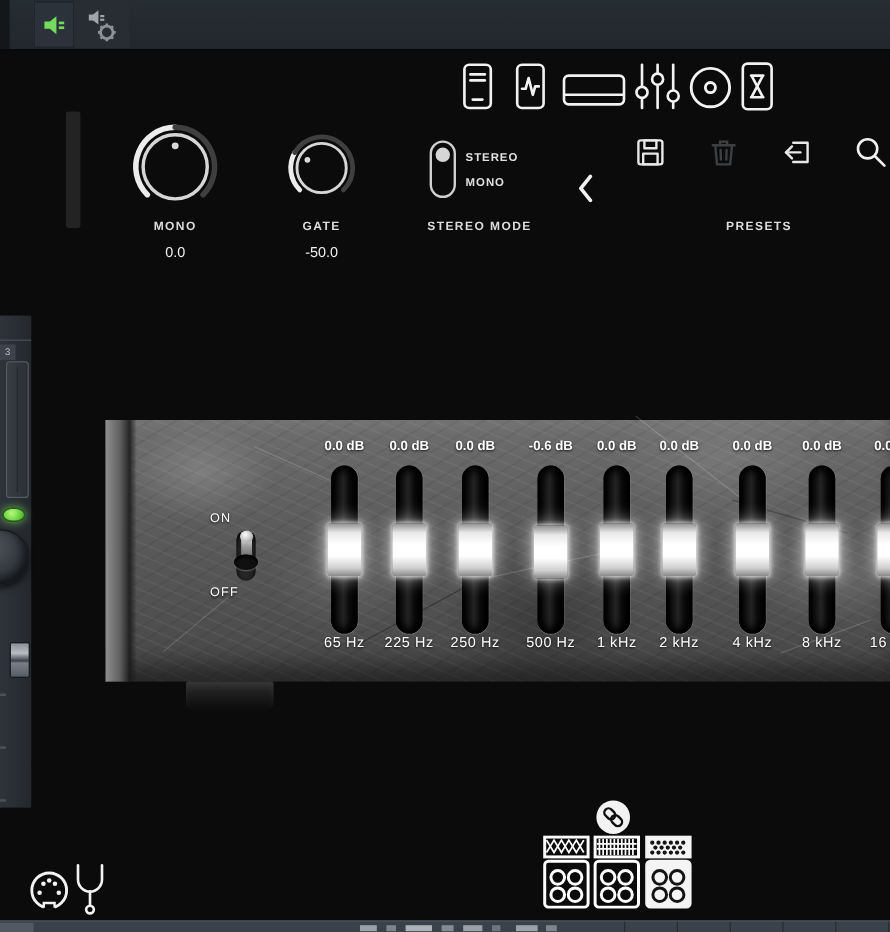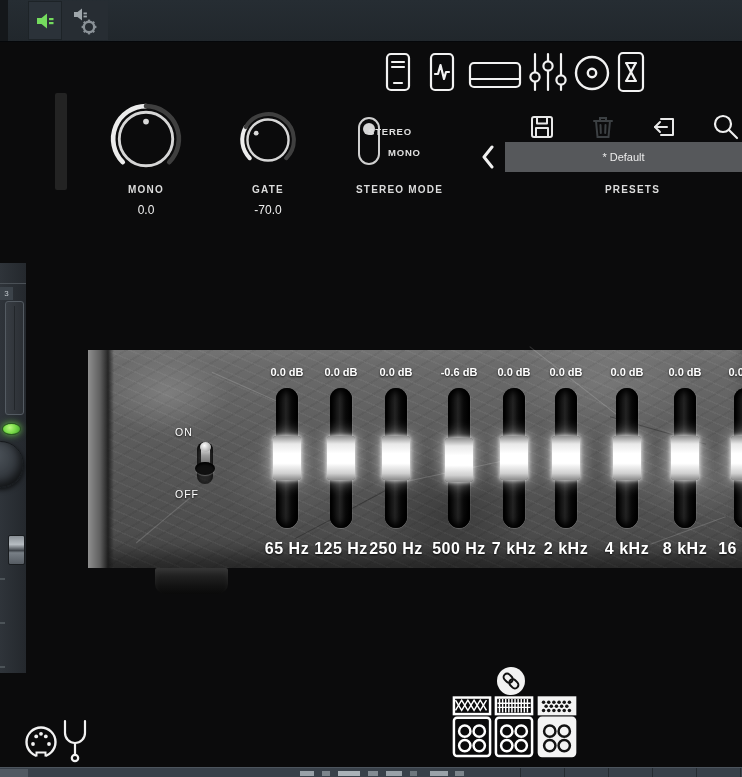--- a/index.html
+++ b/index.html
@@ -45,21 +45,21 @@
     box-shadow:inset 0 -14px 18px rgba(0,0,0,.45), inset 0 6px 10px rgba(255,255,255,.06);}
   .eqpanel::before{content:'';position:absolute;left:0;top:0;bottom:0;width:26px;
     background:linear-gradient(90deg,#8f8f8f,#777 6px,#5f5f5f 12px,rgba(25,25,25,.85) 20px,rgba(90,90,90,0) 26px);}
   .scr{position:absolute;height:1px;background:rgba(255,255,255,.16);pointer-events:none;}
   .scrd{position:absolute;height:1px;background:rgba(0,0,0,.28);pointer-events:none;}
 
   .band{position:absolute;top:0;width:0;height:218px;}
   .db{position:absolute;top:16px;left:-40px;width:80px;text-align:center;color:#fff;
       font-size:11px;font-weight:700;text-shadow:0 1px 2px rgba(0,0,0,.85);}
   .freq{position:absolute;top:178px;left:-45px;width:90px;text-align:center;color:#fff;
-      font-size:16px;font-weight:700;letter-spacing:.5px;text-shadow:0 1px 2px rgba(0,0,0,.85);margin-top:12px;}
+      font-size:12px;font-weight:400;letter-spacing:.5px;text-shadow:0 1px 2px rgba(0,0,0,.85);}
   .slot{position:absolute;top:38px;left:-11px;width:22px;height:140px;border-radius:11px;
       background:linear-gradient(90deg,#000,#232323 45%,#0a0a0a 72%,#000);
       box-shadow:inset 0 4px 7px #000,inset 0 -4px 7px #000,0 1px 0 rgba(255,255,255,.18),1px 0 0 rgba(255,255,255,.08);}
   .cap{position:absolute;left:50%;top:50%;transform:translate(-50%,-50%);width:28px;height:44px;border-radius:3px;
       background:linear-gradient(180deg,#8f8f8f,#e8e8e8 18%,#fff 40%,#fff 62%,#cfcfcf 85%,#8a8a8a);
       box-shadow:0 0 16px rgba(255,255,255,.75),0 0 4px rgba(255,255,255,.9);}
 
   
   .sw-well{position:absolute;left:109px;top:92px;width:16px;height:42px;border-radius:8px;
       background:rgba(0,0,0,.55);box-shadow:inset 0 3px 5px #000;}
@@ -188,26 +188,26 @@
 
   <div class="abs" style="left:239px;top:111px;">
     <svg width="58" height="58" viewBox="0 0 72 72">
       <path d="M13.4 58.6 A32 32 0 0 1 8.3 20" stroke="#ececec" stroke-width="5" fill="none" stroke-linecap="round"></path>
       <path d="M8.3 20 A32 32 0 1 1 58.6 58.6" stroke="#3f3f3f" stroke-width="5" fill="none" stroke-linecap="round"></path>
       <circle cx="36" cy="36" r="25.5" stroke="#d6d6d6" stroke-width="3" fill="none"></circle>
       <circle cx="21.3" cy="27.5" r="3" fill="#d9d9d9"></circle>
     </svg>
   </div>
   <div class="abs lbl" style="left:218px;top:184px;width:100px;">GATE</div>
-  <div class="abs val" style="left:218px;top:203px;width:100px;">-70.0</div>
+  <div class="abs val" style="left:218px;top:203px;width:100px;">-50.0</div>
 
   <div class="abs imode-pill">
     <div class="imode-knob"></div>
   </div>
-  <div class="abs optlbl" style="left:368px;top:126px;">STEREO</div>
+  <div class="abs optlbl" style="left:388px;top:126px;">STEREO</div>
   <div class="abs optlbl" style="left:388px;top:147px;">MONO</div>
   <div class="abs lbl" style="left:356px;top:184px;text-align:left;">STEREO MODE</div>
 
   <div class="abs" style="left:530px;top:115px;">
     <svg width="24" height="24" viewBox="0 0 24 24" stroke="#e8e8e8" stroke-width="2" fill="none" stroke-linejoin="round">
       <rect x="2" y="2" width="20" height="20" rx="2"></rect>
       <rect x="7" y="2" width="10" height="6.5"></rect>
       <rect x="6" y="13" width="12" height="9"></rect>
     </svg>
   </div>
@@ -231,21 +231,20 @@
     <svg width="28" height="28" viewBox="0 0 28 28" stroke="#f0f0f0" stroke-width="2.2" fill="none" stroke-linecap="round">
       <circle cx="11" cy="11" r="8"></circle>
       <line x1="17" y1="17" x2="25" y2="25"></line>
     </svg>
   </div>
   <div class="abs" style="left:481px;top:145px;">
     <svg width="14" height="24" viewBox="0 0 14 24" stroke="#f0f0f0" stroke-width="3" fill="none" stroke-linecap="round" stroke-linejoin="round">
       <path d="M11 2 L3 12 L11 22"></path>
     </svg>
   </div>
-  <div class="abs preset-bar">* Default</div>
   <div class="abs lbl" style="left:560px;top:184px;width:145px;text-align:center;">PRESETS</div>
 
   <div class="abs eqpanel">
 
     <div class="scr" style="left:120px;top:40px;width:90px;transform:rotate(24deg);"></div>
     <div class="scr" style="left:300px;top:120px;width:140px;transform:rotate(-12deg);"></div>
     <div class="scr" style="left:430px;top:30px;width:110px;transform:rotate(38deg);"></div>
     <div class="scrd" style="left:200px;top:160px;width:120px;transform:rotate(-28deg);"></div>
     <div class="scr" style="left:40px;top:170px;width:70px;transform:rotate(-40deg);"></div>
     <div class="scrd" style="left:520px;top:80px;width:100px;transform:rotate(16deg);"></div>
@@ -263,42 +262,42 @@
       <div class="slot">
           <div class="cap" style="margin-top: 0px;"></div>
         </div>
       <div class="freq">65 Hz</div>
     </div>
     <div class="band" style="left:253px;">
       <div class="db">0.0 dB</div>
       <div class="slot">
           <div class="cap" style="margin-top: 0px;"></div>
         </div>
-      <div class="freq">125 Hz</div>
+      <div class="freq">225 Hz</div>
     </div>
     <div class="band" style="left:308px;">
       <div class="db">0.0 dB</div>
       <div class="slot">
           <div class="cap" style="margin-top: 0px;"></div>
         </div>
       <div class="freq">250 Hz</div>
     </div>
     <div class="band" style="left:371px;">
       <div class="db">-0.6 dB</div>
       <div class="slot">
           <div class="cap" style="margin-top: 1.8px;"></div>
         </div>
       <div class="freq">500 Hz</div>
     </div>
     <div class="band" style="left:426px;">
       <div class="db">0.0 dB</div>
       <div class="slot">
           <div class="cap" style="margin-top: 0px;"></div>
         </div>
-      <div class="freq">7 kHz</div>
+      <div class="freq">1 kHz</div>
     </div>
     <div class="band" style="left:478px;">
       <div class="db">0.0 dB</div>
       <div class="slot">
           <div class="cap" style="margin-top: 0px;"></div>
         </div>
       <div class="freq">2 kHz</div>
     </div>
     <div class="band" style="left:539px;">
       <div class="db">0.0 dB</div>

